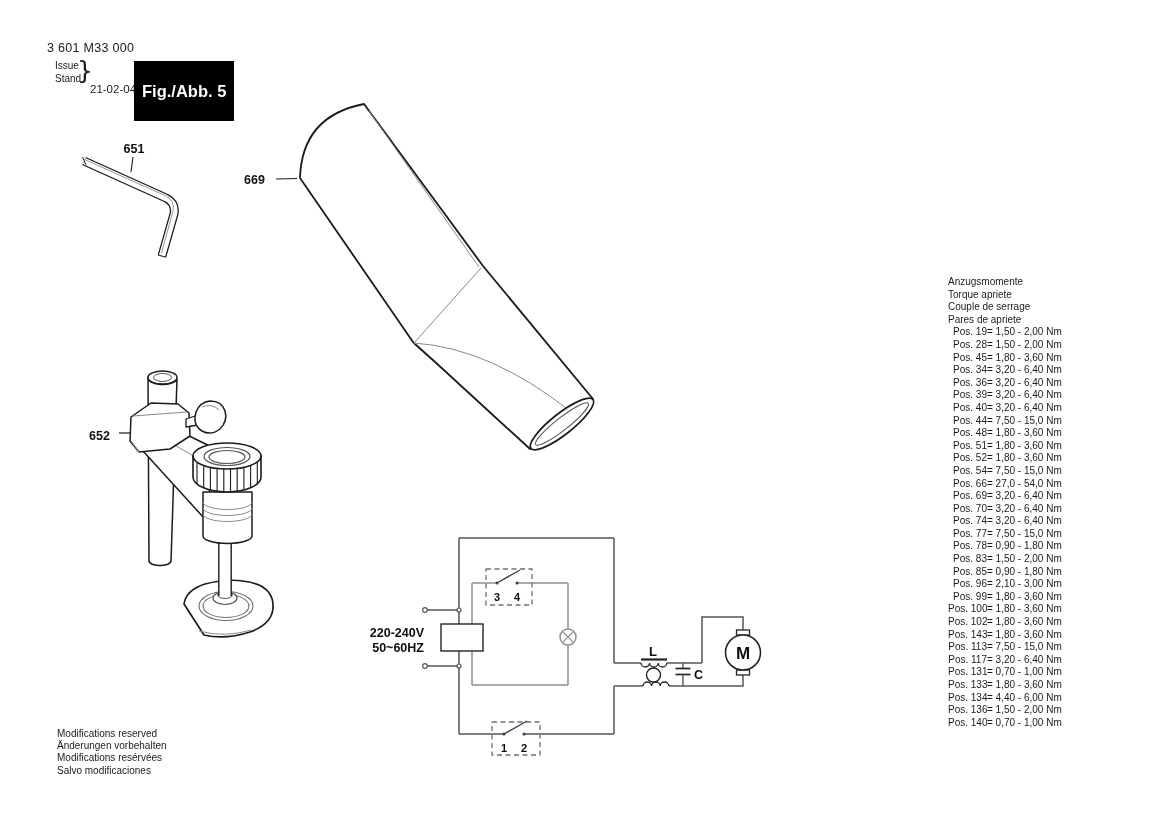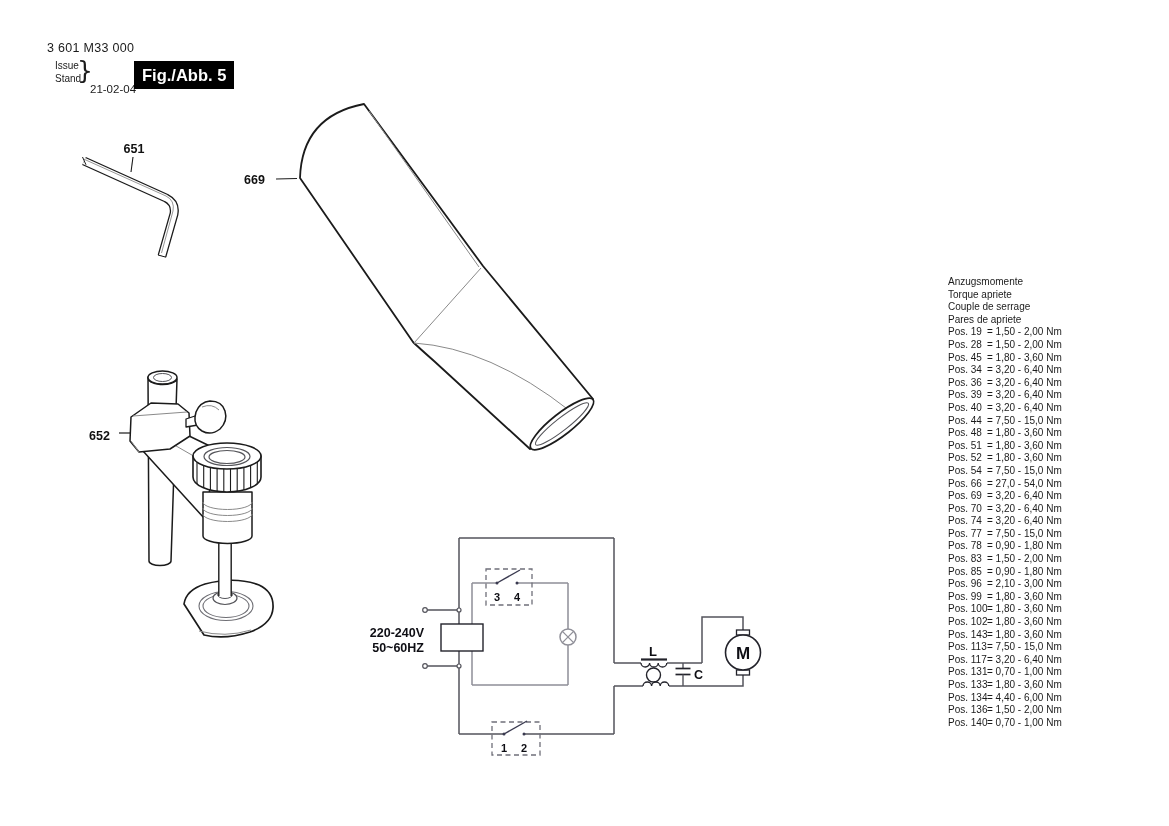--- a/index.html
+++ b/index.html
@@ -5,28 +5,28 @@
   html,body{margin:0;padding:0;background:#e8e8e8;}
   .page{position:relative;width:1169px;height:826px;background:#ffffff;overflow:hidden;
         font-family:"Liberation Sans",sans-serif;color:#1b1b1b;text-decoration:underline;}
   .abs{position:absolute;}
   
   .partno{left:47px;top:41px;font-size:12.5px;letter-spacing:.3px;}
   .issue-block{left:55px;top:60px;font-size:10px;line-height:12.5px;}
   .brace{left:77px;top:56px;font-size:25px;font-weight:400;font-family:"DejaVu Sans",sans-serif;}
   .date{left:90px;top:75px;font-size:11.5px;margin-top:8px;}
   .figbox{left:134px;top:61px;background:#000;color:#fff;font-weight:bold;font-size:16.5px;
-          padding:4px 8px;line-height:20px;}
+          padding:20px 8px;line-height:20px;}
   
   text{font-family:"Liberation Sans",sans-serif;}
   .plabel{font-size:12.5px;font-weight:bold;fill:#111;}
   .clabel{font-weight:bold;fill:#0e0e14;}
   
   .torque{left:948px;top:276px;font-size:10px;line-height:12.6px;white-space:nowrap;}
-  .trow .tpos{display:inline-block;width:39px;}
+  .trow .tpos{display:inline-block;width:39px;text-align:right;}
   
   .notes{left:57px;top:728px;font-size:10px;line-height:12.2px;}
 </style>
 </head>
 <body>
 
 <div class="page">
 
   <div class="abs partno">3 601 M33 000</div>
   <div class="abs issue-block">
@@ -229,14 +229,20 @@
         <div class="trow"><span class="tpos">Pos. 113</span><span class="tval">= 7,50 - 15,0 Nm</span></div>
         <div class="trow"><span class="tpos">Pos. 117</span><span class="tval">= 3,20 - 6,40 Nm</span></div>
         <div class="trow"><span class="tpos">Pos. 131</span><span class="tval">= 0,70 - 1,00 Nm</span></div>
         <div class="trow"><span class="tpos">Pos. 133</span><span class="tval">= 1,80 - 3,60 Nm</span></div>
         <div class="trow"><span class="tpos">Pos. 134</span><span class="tval">= 4,40 - 6,00 Nm</span></div>
         <div class="trow"><span class="tpos">Pos. 136</span><span class="tval">= 1,50 - 2,00 Nm</span></div>
         <div class="trow"><span class="tpos">Pos. 140</span><span class="tval">= 0,70 - 1,00 Nm</span></div>
       </div>
   </div>
 
+  <div class="abs notes">
+    <div>Modifications reserved</div>
+    <div>Änderungen vorbehalten</div>
+    <div>Modifications resérvées</div>
+    <div>Salvo modificaciones</div>
+  </div>
 
 </div>
 
 </body></html>

